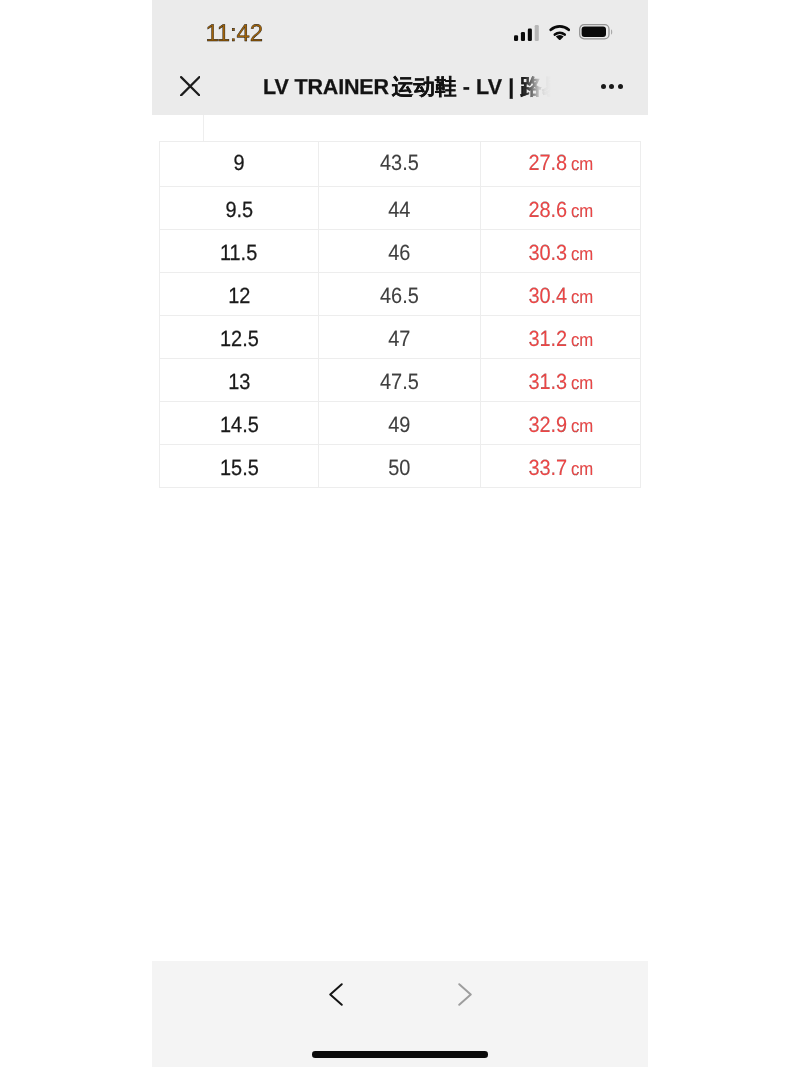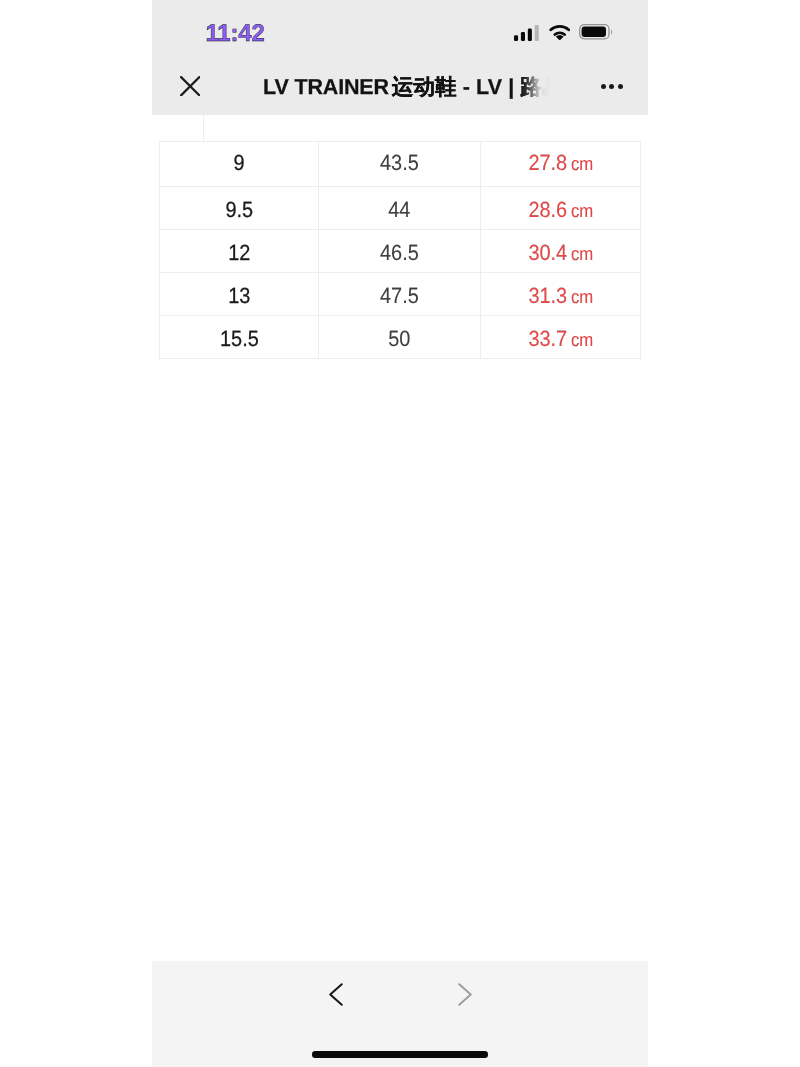--- a/index.html
+++ b/index.html
@@ -38,22 +38,22 @@
     width: 496px;
     height: 57px;
     background: #ebebeb;
   }
   .status-time {
     position: absolute;
     left: 53.5px;
     top: 22px;
     font-size: 24px;
     line-height: 24px;
-    font-weight: 700;
-    color: #8b5cf6;
+    font-weight: 400;
+    color: #a16207;
     letter-spacing: -0.2px;
     -webkit-text-stroke: 0.4px #0d0d0d;
   }
   .si { position: absolute; }
   .si-signal  { left: 362px; top: 24.5px; }
   .si-wifi    { left: 396.5px; top: 23.5px; }
   .si-battery { left: 427px; top: 24px; }
   
   .titlebar {
     position: absolute;
@@ -226,30 +226,45 @@
               <td class="c1"><span class="cellwrap">9</span></td>
               <td class="c2"><span class="cellwrap">43.5</span></td>
               <td class="c3"><span class="cellwrap"><span>27.8</span> <span class="unit">cm</span></span></td>
             </tr>
             <tr>
               <td class="c1"><span class="cellwrap">9.5</span></td>
               <td class="c2"><span class="cellwrap">44</span></td>
               <td class="c3"><span class="cellwrap"><span>28.6</span> <span class="unit">cm</span></span></td>
             </tr>
             <tr>
+              <td class="c1"><span class="cellwrap">11.5</span></td>
+              <td class="c2"><span class="cellwrap">46</span></td>
+              <td class="c3"><span class="cellwrap"><span>30.3</span> <span class="unit">cm</span></span></td>
+            </tr>
+            <tr>
               <td class="c1"><span class="cellwrap">12</span></td>
               <td class="c2"><span class="cellwrap">46.5</span></td>
               <td class="c3"><span class="cellwrap"><span>30.4</span> <span class="unit">cm</span></span></td>
             </tr>
             <tr>
+              <td class="c1"><span class="cellwrap">12.5</span></td>
+              <td class="c2"><span class="cellwrap">47</span></td>
+              <td class="c3"><span class="cellwrap"><span>31.2</span> <span class="unit">cm</span></span></td>
+            </tr>
+            <tr>
               <td class="c1"><span class="cellwrap">13</span></td>
               <td class="c2"><span class="cellwrap">47.5</span></td>
               <td class="c3"><span class="cellwrap"><span>31.3</span> <span class="unit">cm</span></span></td>
             </tr>
             <tr>
+              <td class="c1"><span class="cellwrap">14.5</span></td>
+              <td class="c2"><span class="cellwrap">49</span></td>
+              <td class="c3"><span class="cellwrap"><span>32.9</span> <span class="unit">cm</span></span></td>
+            </tr>
+            <tr>
               <td class="c1"><span class="cellwrap">15.5</span></td>
               <td class="c2"><span class="cellwrap">50</span></td>
               <td class="c3"><span class="cellwrap"><span>33.7</span> <span class="unit">cm</span></span></td>
             </tr>
           </tbody>
       </table>
     </div>
 
     <div class="bottombar">
       <svg class="nav-back" viewBox="0 0 28 46">

